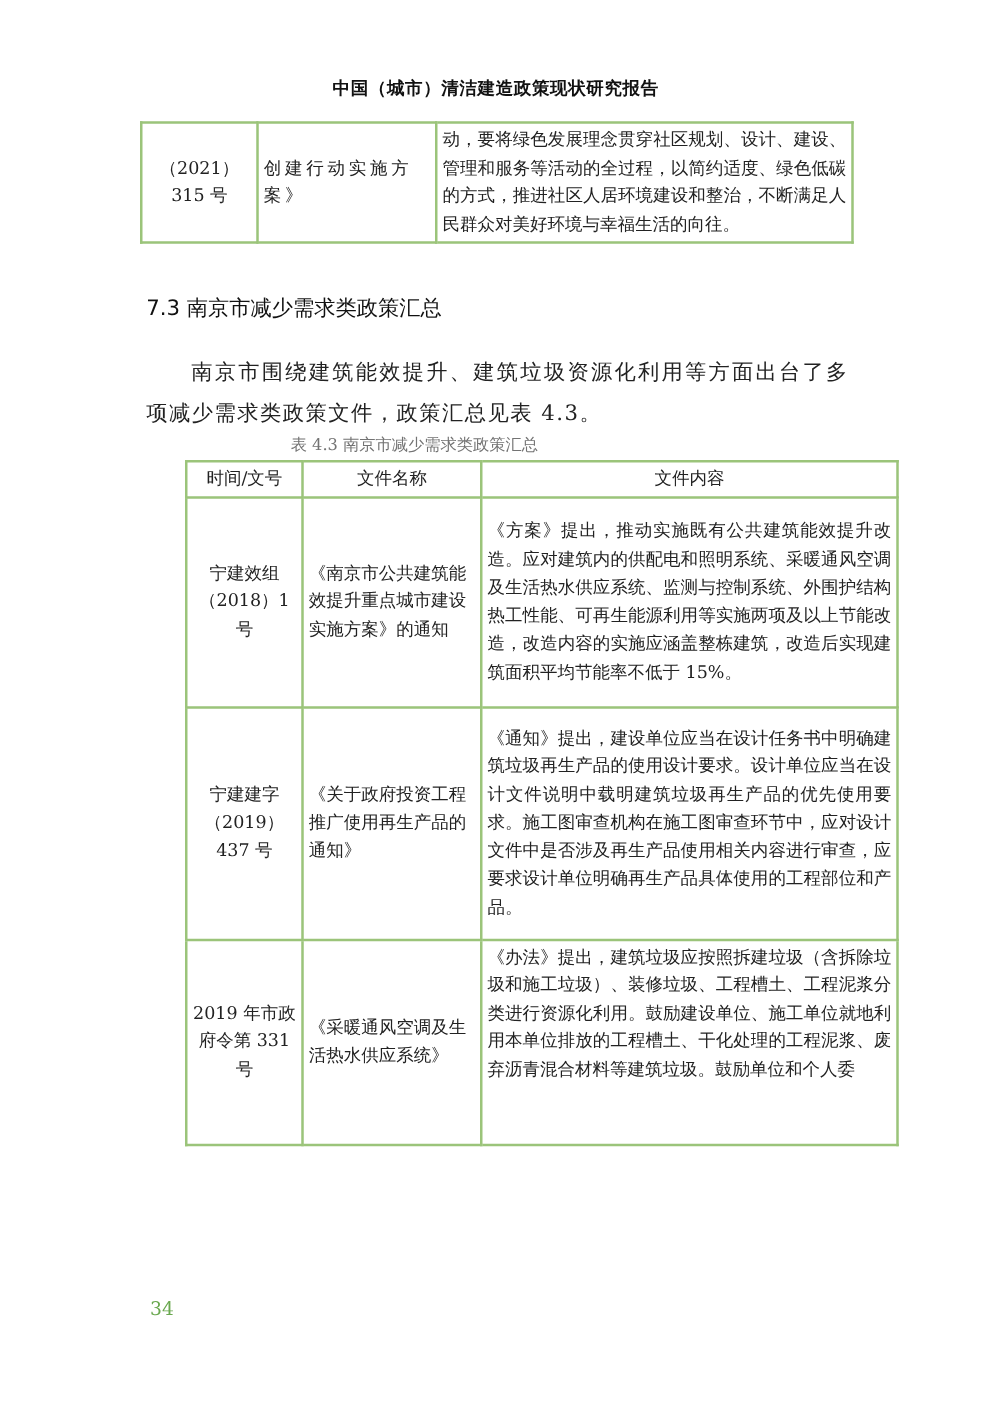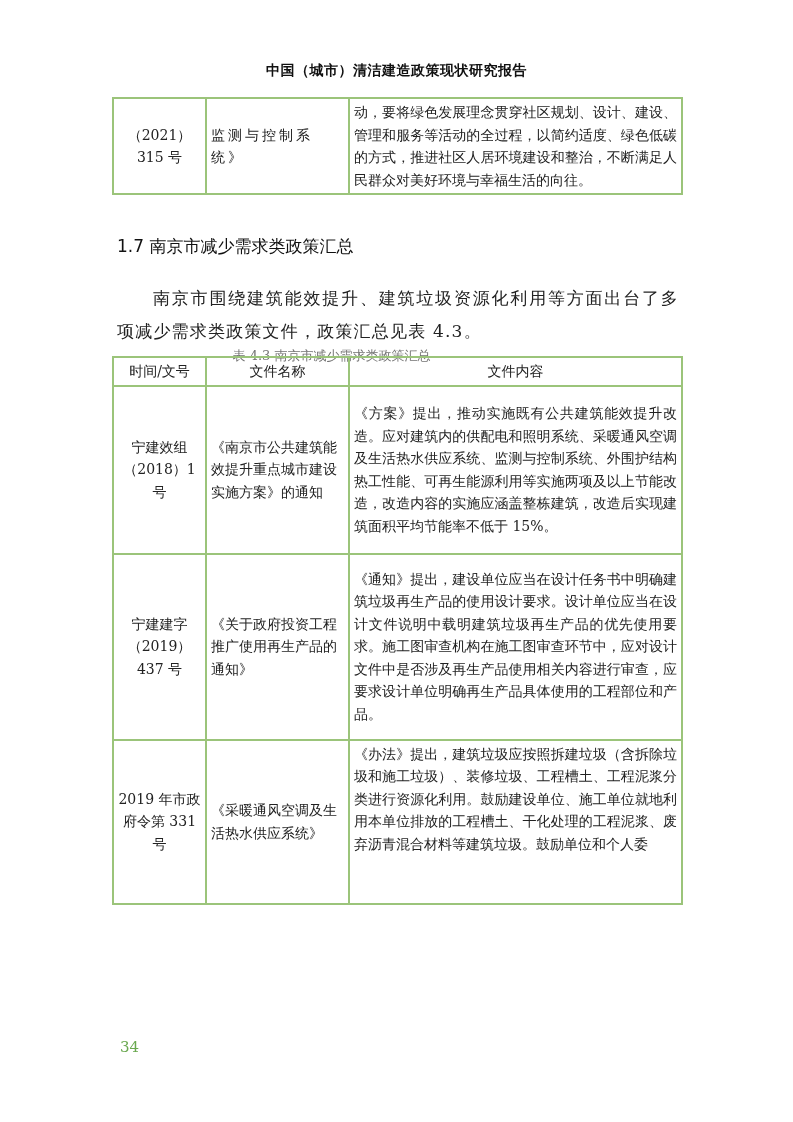--- a/index.html
+++ b/index.html
@@ -13,21 +13,21 @@
   table.doc-table col.c2 { width: 143px; }
   table.doc-table col.c3 { width: 333px; }
   .c-time { text-align: center; }
   .c-name { text-align: left; }
   .c-content { text-align: justify; text-align-last: left; }
   .top-table { top: 97px; }
   .top-table td { vertical-align: top; }
   .section-heading { position: absolute; top: 235px; left: 117px; font-family: "DejaVu Sans", "Liberation Sans", sans-serif; font-size: 17px; color: #111; }
   .para { position: absolute; top: 282px; left: 117px; width: 562px; font-size: 17px; line-height: 33px; text-indent: 36px; letter-spacing: 1.2px; color: #222; text-align: justify; }
   .caption { position: absolute; top: 347px; left: 0; width: 663px; text-align: center; font-size: 13px; color: #737373; }
-  .main-table { top: 356px; }
+  .main-table { top: 368px; margin-left: 36px; }
   .main-table th { text-align: center; height: 22px; }
   .page-number { position: absolute; top: 1038px; left: 120px; font-family: "DejaVu Serif", "Liberation Serif", serif; font-weight: normal; font-size: 15px; color: #6aa84f; }
   .row-a td { height: 162px; }
   .row-b td { height: 110px; }
   .row-c td { height: 180px; }
   .row-d td { height: 158px; }
   .row-d .c-content { vertical-align: top; }
 </style>
 </head>
 <body>
@@ -36,27 +36,27 @@
 
 <table class="doc-table top-table">
   <colgroup>
       <col class="c1">
       <col class="c2">
       <col class="c3">
     </colgroup>
   <tbody>
       <tr>
     <td class="c-time">（2021）315 号</td>
-    <td class="c-name" style="letter-spacing:3px;">监测与控制系统》</td>
+    <td class="c-name" style="letter-spacing:3px;">创建行动实施方案》</td>
     <td class="c-content">动，要将绿色发展理念贯穿社区规划、设计、建设、管理和服务等活动的全过程，以简约适度、绿色低碳的方式，推进社区人居环境建设和整治，不断满足人民群众对美好环境与幸福生活的向往。</td>
   </tr>
 </tbody>
   </table>
 
-<div class="section-heading">1.7 南京市减少需求类政策汇总</div>
+<div class="section-heading">7.3 南京市减少需求类政策汇总</div>
 
 <p class="para" style="margin:0;">南京市围绕建筑能效提升、建筑垃圾资源化利用等方面出台了多项减少需求类政策文件，政策汇总见表 4.3。</p>
 
 <div class="caption">表 4.3 南京市减少需求类政策汇总</div>
 
 <table class="doc-table main-table">
   <colgroup>
       <col class="c1">
       <col class="c2">
       <col class="c3">

